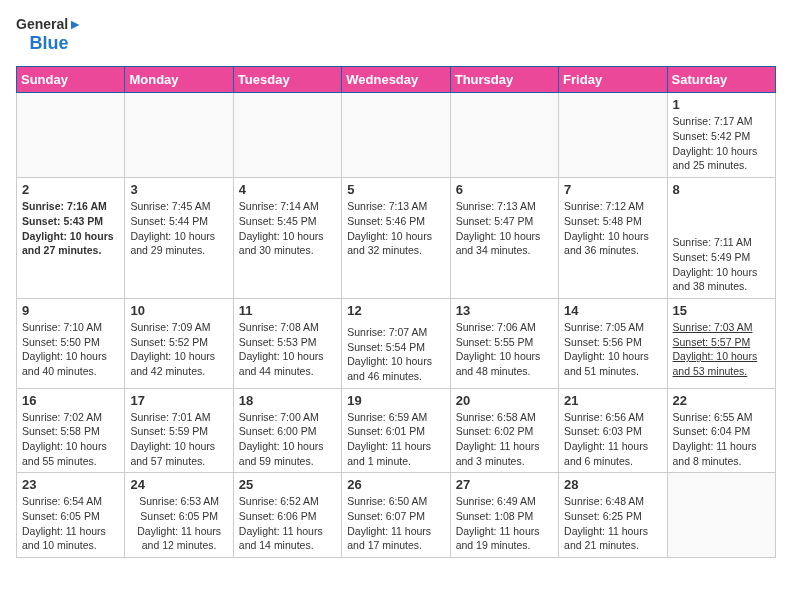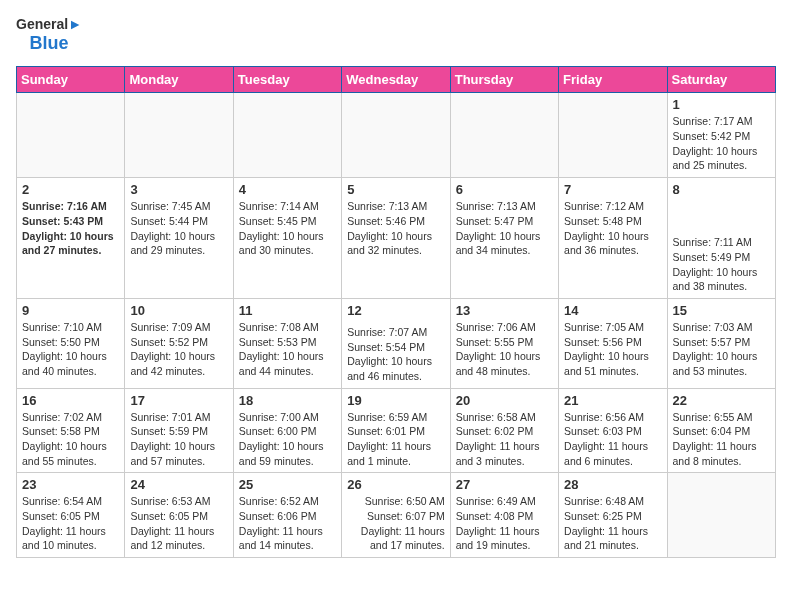--- a/index.html
+++ b/index.html
@@ -190,21 +190,21 @@
 Daylight: 10 hours and 48 minutes.</div>
         </td>
         <td>
           <span class="day-number">14</span>
           <div class="day-info" style="white-space: pre-line;">Sunrise: 7:05 AM
 Sunset: 5:56 PM
 Daylight: 10 hours and 51 minutes.</div>
         </td>
         <td>
           <span class="day-number">15</span>
-          <div class="day-info" style="white-space: pre-line;">Sunrise: 7:03 AM
+          <div class="day-info" style="white-space: pre-line; text-decoration: underline;">Sunrise: 7:03 AM
 Sunset: 5:57 PM
 Daylight: 10 hours and 53 minutes.</div>
         </td>
       </tr>
       <tr>
         <td>
           <span class="day-number">16</span>
           <div class="day-info" style="white-space: pre-line;">Sunrise: 7:02 AM
 Sunset: 5:58 PM
 Daylight: 10 hours and 55 minutes.</div>
@@ -248,40 +248,40 @@
       </tr>
       <tr>
         <td>
           <span class="day-number">23</span>
           <div class="day-info" style="white-space: pre-line;">Sunrise: 6:54 AM
 Sunset: 6:05 PM
 Daylight: 11 hours and 10 minutes.</div>
         </td>
         <td>
           <span class="day-number">24</span>
-          <div class="day-info" style="white-space: pre-line;">Sunrise: 6:53 AM
+          <div class="day-info" style="white-space: pre-line; text-align: center;">Sunrise: 6:53 AM
 Sunset: 6:05 PM
 Daylight: 11 hours and 12 minutes.</div>
         </td>
         <td>
           <span class="day-number">25</span>
           <div class="day-info" style="white-space: pre-line;">Sunrise: 6:52 AM
 Sunset: 6:06 PM
 Daylight: 11 hours and 14 minutes.</div>
         </td>
         <td>
           <span class="day-number">26</span>
-          <div class="day-info" style="white-space: pre-line; text-align: right;">Sunrise: 6:50 AM
+          <div class="day-info" style="white-space: pre-line;">Sunrise: 6:50 AM
 Sunset: 6:07 PM
 Daylight: 11 hours and 17 minutes.</div>
         </td>
         <td>
           <span class="day-number">27</span>
           <div class="day-info" style="white-space: pre-line;">Sunrise: 6:49 AM
-Sunset: 4:08 PM
+Sunset: 1:08 PM
 Daylight: 11 hours and 19 minutes.</div>
         </td>
         <td>
           <span class="day-number">28</span>
           <div class="day-info" style="white-space: pre-line;">Sunrise: 6:48 AM
 Sunset: 6:25 PM
 Daylight: 11 hours and 21 minutes.</div>
         </td>
         <td class="empty-cell"></td>
       </tr>

